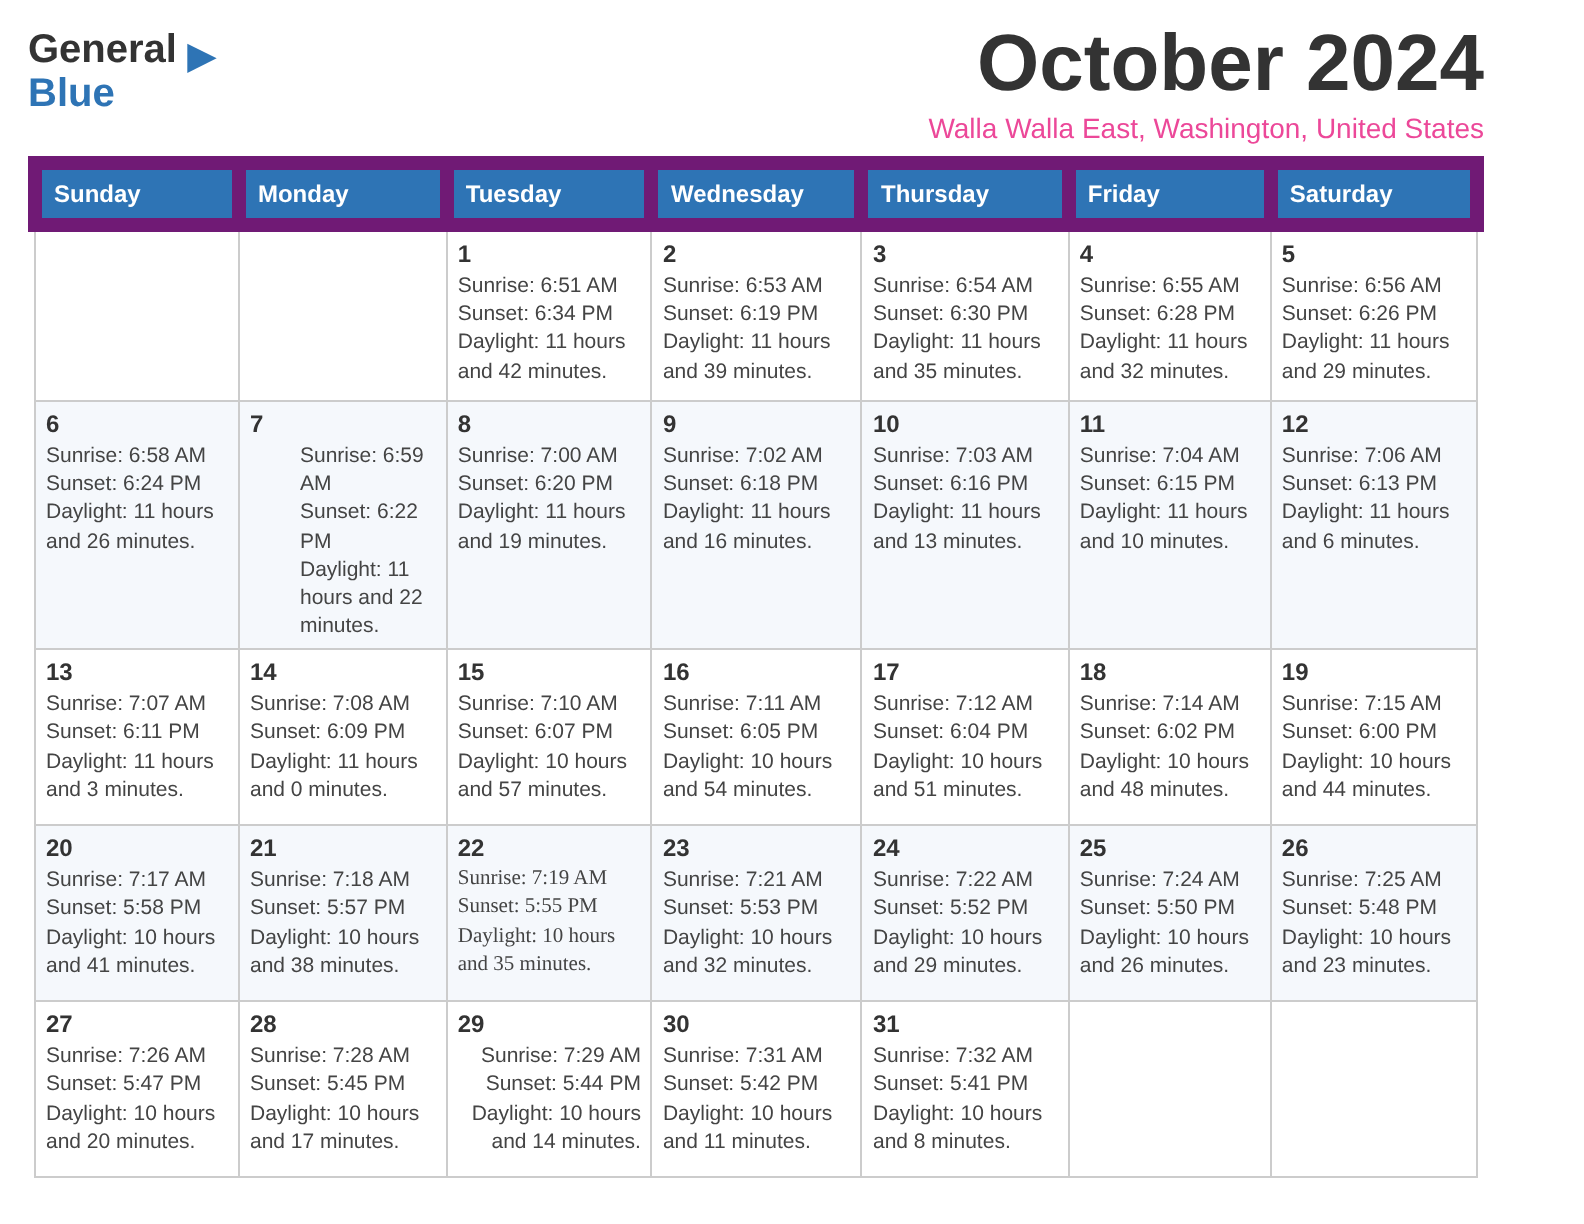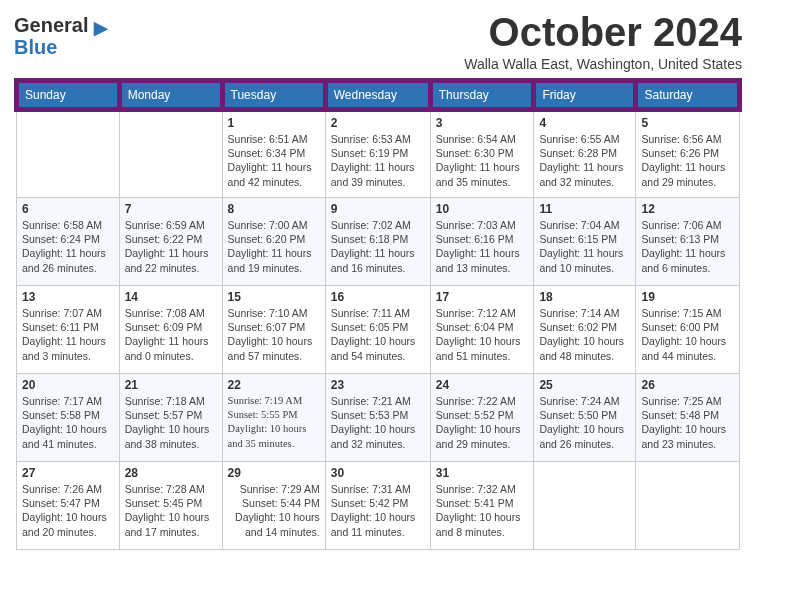--- a/index.html
+++ b/index.html
@@ -42,36 +42,36 @@
       text-align: right;
     }
     .month-title {
       font-size: 40px;
       font-weight: bold;
       color: #333;
       line-height: 1.1;
     }
     .location {
       font-size: 14px;
-      color: #404040;
+      color: #ec4899;
       margin-top: 2px;
     }
     .calendar {
       width: 100%;
       border-collapse: collapse;
       font-size: 11px;
     }
     .calendar thead th {
       background: #2e74b5;
       color: #fff;
-      font-weight: normal;
+      font-weight: bold;
       font-size: 12px;
       padding: 5px 6px;
       text-align: left;
-      border: 5px solid #701a75;
+      border: 7px solid #701a75;
     }
     .calendar tbody td {
       border: 1px solid #ccc;
       vertical-align: top;
       padding: 4px 5px;
       width: 108px;
       min-height: 70px;
       height: 88px;
       background: #fff;
     }
@@ -168,21 +168,21 @@
         </tr>
         <tr>
           <td>
             <span class="day-number">6</span>
             <div class="day-info" style="white-space: pre-line;">Sunrise: 6:58 AM
 Sunset: 6:24 PM
 Daylight: 11 hours and 26 minutes.</div>
           </td>
           <td>
             <span class="day-number">7</span>
-            <div class="day-info" style="white-space: pre-line;">Sunrise: 6:59 AM
+            <div class="day-info" style="white-space: pre-line; margin-left: 25px;">Sunrise: 6:59 AM
 Sunset: 6:22 PM
 Daylight: 11 hours and 22 minutes.</div>
           </td>
           <td>
             <span class="day-number">8</span>
             <div class="day-info" style="white-space: pre-line;">Sunrise: 7:00 AM
 Sunset: 6:20 PM
 Daylight: 11 hours and 19 minutes.</div>
           </td>
           <td>

